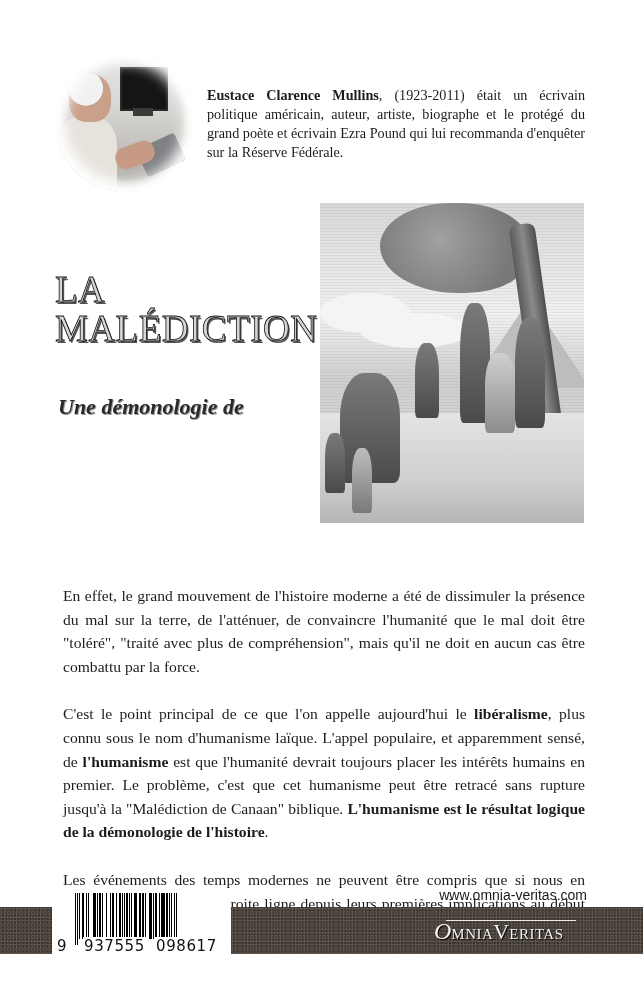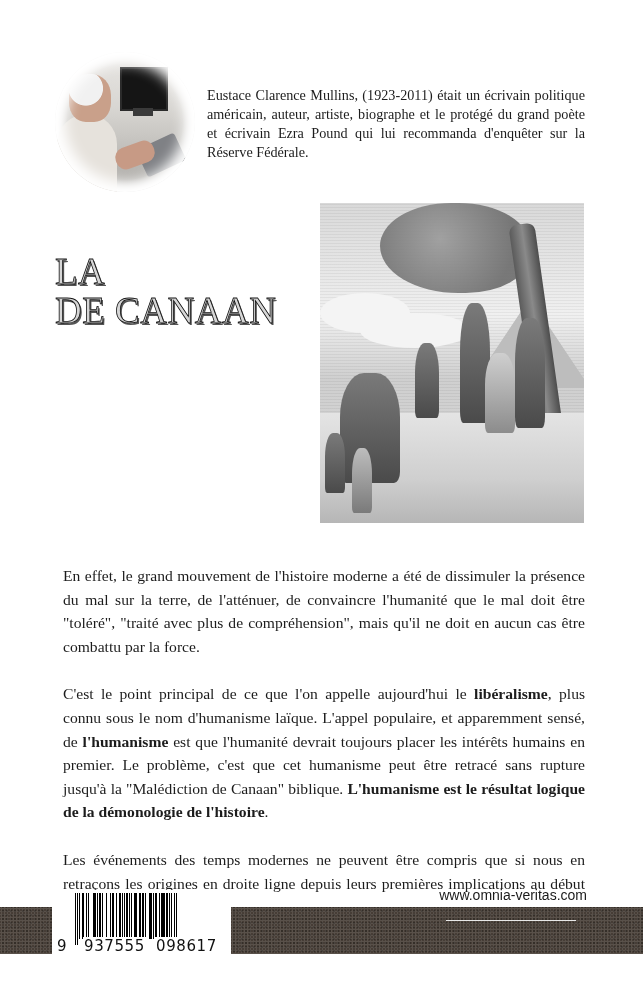--- a/index.html
+++ b/index.html
@@ -27,21 +27,21 @@
   .author-photo .hands { position: absolute; left: 60px; top: 92px; width: 40px; height: 22px;
     background: #c79a85; border-radius: 10px; transform: rotate(-20deg); }
   .author-photo .feather { position:absolute; inset:0; border-radius:50%;
     box-shadow: inset 0 0 14px 10px #ffffff; }
 
   .bio {
     position: absolute; left: 207px; top: 86px; width: 378px;
     font-size: 14.2px; line-height: 19px; text-align: justify;
     font-family: "Liberation Serif", "DejaVu Serif", serif; color: #1c1c1c;
   }
-  .bio b { font-weight: normal; margin-top: 20px; }
+  .bio b { font-weight: bold; margin-top: 20px; }
 
   
   .engraving {
     position: absolute; left: 320px; top: 203px; width: 264px; height: 320px;
     background:
       repeating-linear-gradient(0deg, rgba(0,0,0,0.05) 0 1px, transparent 1px 3px),
       linear-gradient(180deg, #d9d9d9 0%, #e6e6e6 20%, #f0f0f0 35%, #cfcfcf 55%, #d4d4d4 75%, #bdbdbd 100%);
     overflow: hidden;
   }
   .engraving .cloud { position:absolute; border-radius:50%; background:#f4f4f4; }
@@ -50,39 +50,39 @@
   .engraving .tree-trunk { position:absolute; left:205px; top:20px; width:26px; height:240px; background: linear-gradient(90deg,#5b5b5b,#8a8a8a,#4d4d4d);
     transform: rotate(-8deg); border-radius: 8px; }
   .engraving .tent { position:absolute; left:150px; top:95px; width:0; height:0;
     border-left:60px solid transparent; border-right:60px solid transparent; border-bottom:90px solid #bdbdbd; }
   .engraving .figure { position:absolute; border-radius: 40% 40% 10% 10%; background: linear-gradient(180deg,#7a7a7a,#4a4a4a); }
   .engraving .ground { position:absolute; left:0; bottom:0; width:100%; height:110px;
     background: linear-gradient(180deg, #e4e4e4 0%, #cfcfcf 60%, #b6b6b6 100%); }
 
   
   .title {
-    position: absolute; left: 55px; top: 252px; width: 270px;
+    position: absolute; left: 55px; top: 270px; width: 270px;
     font-family: "Liberation Serif", "DejaVu Serif", serif;
     font-size: 37px; line-height: 39px; letter-spacing: 0.5px;
     color: #d6d6d6;
     -webkit-text-stroke: 0.8px #111;
     text-shadow: 1.5px 1.5px 0 #555;
     white-space: nowrap;
   }
   .title div { display:block; }
   .subtitle {
     position: absolute; left: 58px; top: 392px; width: 260px;
     font-family: "Liberation Serif", "DejaVu Serif", serif;
     font-style: italic; font-weight: bold; font-size: 22px; line-height: 30px;
     color: #2a2a2a; text-shadow: 1px 1px 0 #9a9a9a;
   }
 
   
   .body-text {
-    position: absolute; left: 63px; top: 564px; width: 522px;
+    position: absolute; left: 63px; top: 584px; width: 522px;
     font-family: "Liberation Serif", "DejaVu Serif", serif;
     font-size: 15.6px; line-height: 23.6px; text-align: justify; color: #1c1c1c;
   }
   .body-text p { margin: 0 0 24px 0; }
   .body-text b { font-weight: bold; }
 
   
   .url {
     position: absolute; left: 415px; top: 887px; width: 172px;
     font-family: Liberation Sans, sans-serif; font-size: 14px; color: #1a1a1a;
@@ -151,38 +151,40 @@
   <div class="figure" style="left:140px;top:100px;width:30px;height:120px;"></div>
   <div class="figure" style="left:165px;top:150px;width:30px;height:80px;background:linear-gradient(180deg,#cfcfcf,#8c8c8c);"></div>
   <div class="figure" style="left:195px;top:115px;width:30px;height:110px;"></div>
   <div class="figure" style="left:20px;top:170px;width:60px;height:110px;"></div>
   <div class="figure" style="left:5px;top:230px;width:20px;height:60px;"></div>
   <div class="figure" style="left:32px;top:245px;width:20px;height:65px;background:linear-gradient(180deg,#bdbdbd,#7a7a7a);"></div>
 </div>
 
 <div class="title">
   <div>LA</div>
-  <div>DE CANAAN</div>
+  <div>MALÉDICTION</div>
 </div>
 <div class="subtitle">
+  <div>Une démonologie de</div>
 </div>
 
 <div class="body-text">
   <p>En effet, le grand mouvement de l'histoire moderne a été de dissimuler la présence du mal sur la terre, de l'atténuer, de convaincre l'humanité que le mal doit être "toléré", "traité avec plus de compréhension", mais qu'il ne doit en aucun cas être combattu par la force.</p>
   <p><span>C'est le point principal de ce que l'on appelle aujourd'hui le </span><b>libéralisme</b><span>, plus connu sous le nom d'humanisme laïque. L'appel populaire, et apparemment sensé, de </span><b>l'humanisme</b><span> est que l'humanité devrait toujours placer les intérêts humains en premier. Le problème, c'est que cet humanisme peut être retracé sans rupture jusqu'à la "Malédiction de Canaan" biblique. </span><b>L'humanisme est le résultat logique de la démonologie de l'histoire</b><span>.</span></p>
   <p>Les événements des temps modernes ne peuvent être compris que si nous en retraçons les origines en droite ligne depuis leurs premières implications au début de l’histoire humaine.</p>
 </div>
 
 <div class="url">www.omnia-veritas.com</div>
 
 <div class="strip strip-left"></div>
 <div class="strip strip-right"></div>
 
 <div class="logo">
   <div class="rule"></div>
+  <div class="logo-text"><span class="big o-mark">O</span><span class="small">MNIA</span><span class="big">V</span><span class="small">ERITAS</span></div>
 </div>
 
 <div class="barcode">
   <div class="bars" id="bars">
       <div class="bar guard" style="width: 1.1px;"></div>
       <div class="gap" style="width: 1.1px;"></div>
       <div class="bar guard" style="width: 1.1px;"></div>
       <div class="gap" style="width: 1.1px;"></div>
       <div class="bar" style="width: 1.1px;"></div>
       <div class="gap" style="width: 1.1px;"></div>

